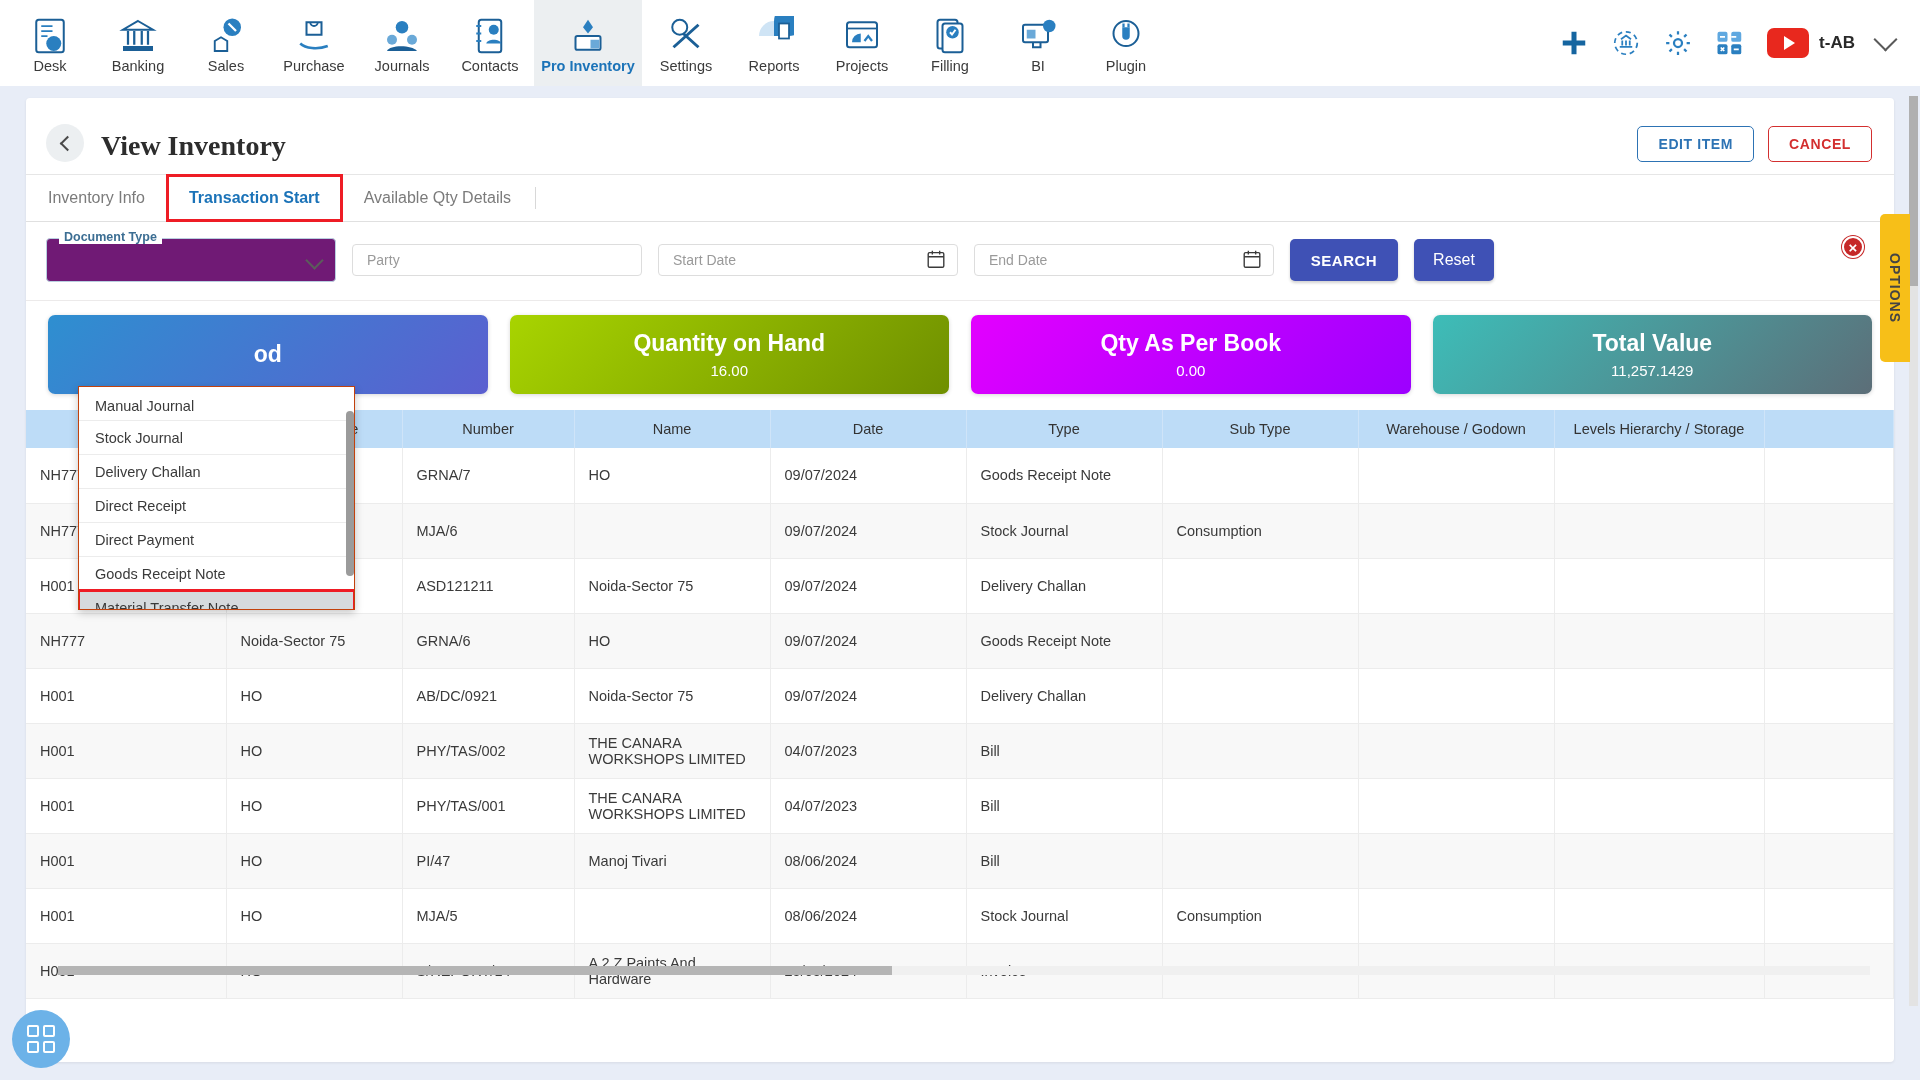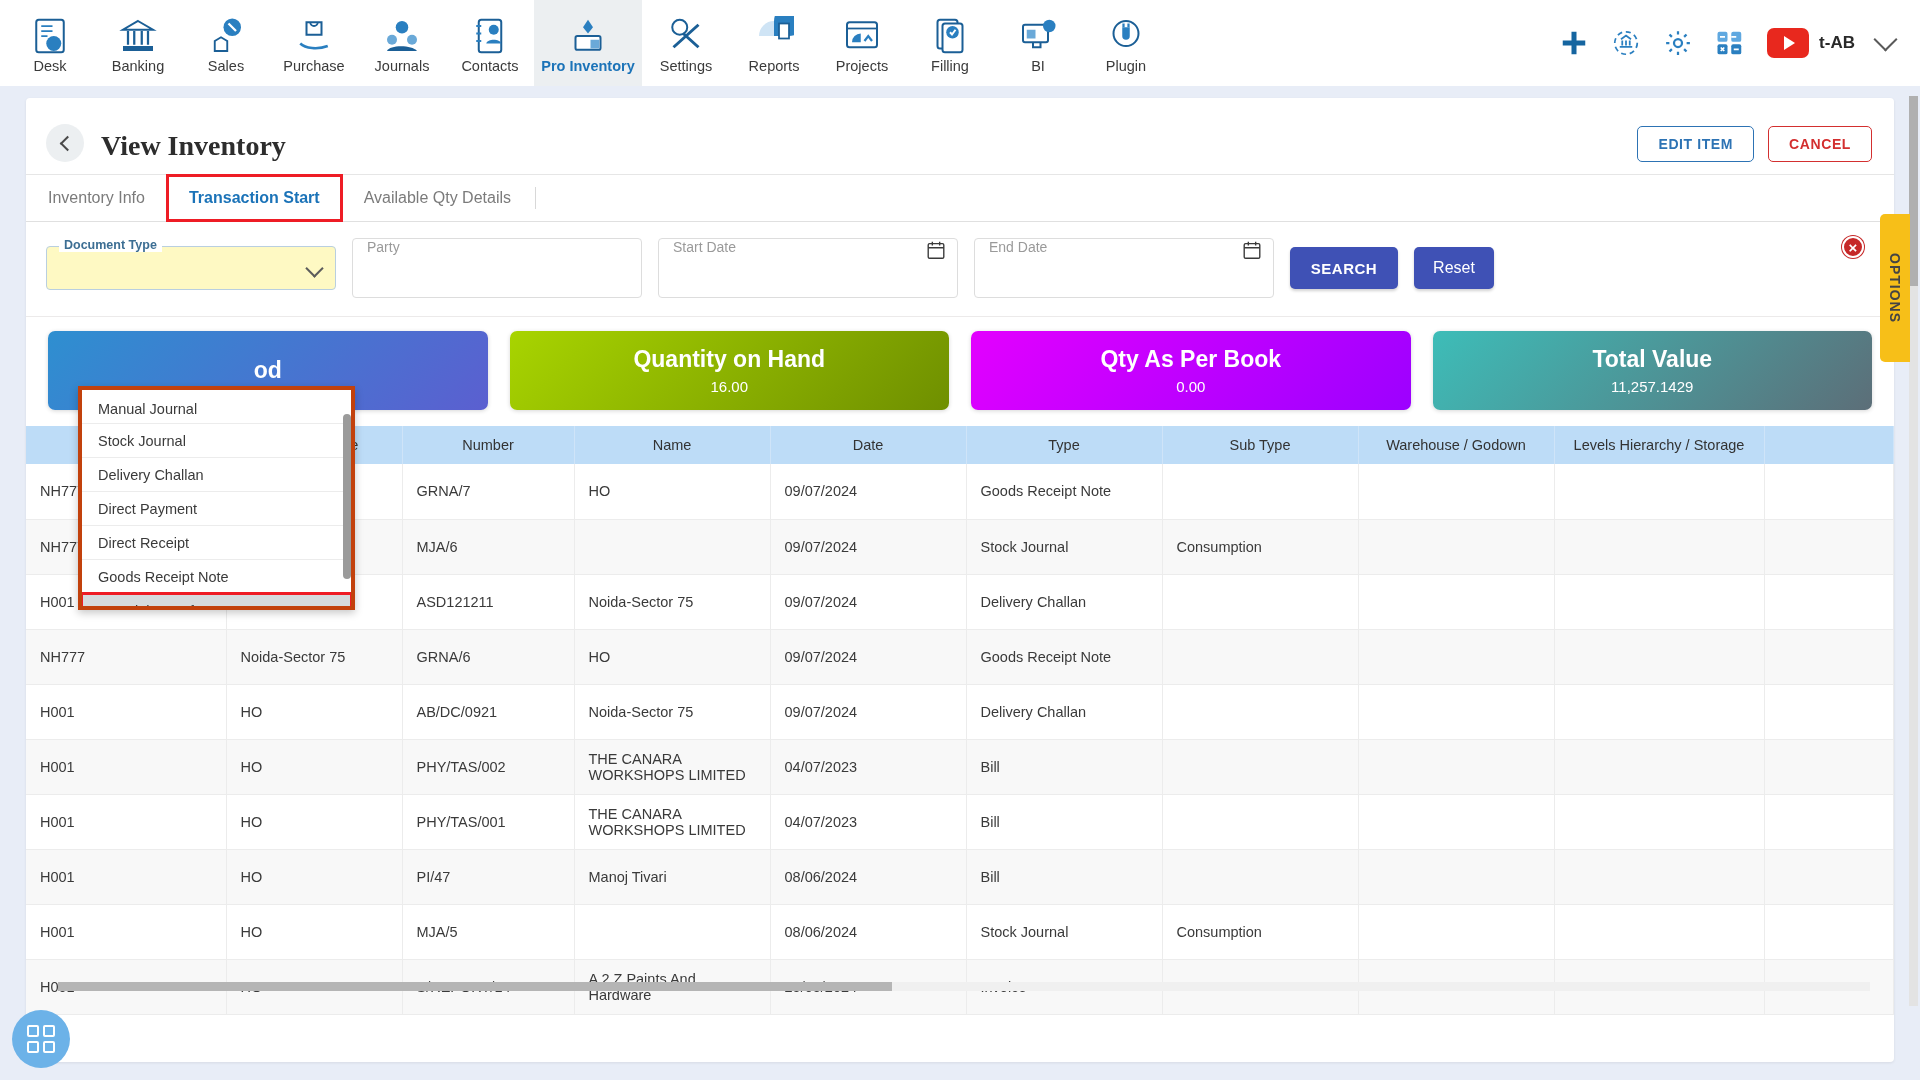--- a/index.html
+++ b/index.html
@@ -100,50 +100,50 @@
   .tab-sep { width: 1px; background: #d8d8d8; margin: 12px 2px; }
 
   
   .filter-bar {
     display: flex; align-items: center; gap: 16px;
     padding: 16px 20px 18px 20px; border-bottom: 1px solid #eceaea;
     position: relative;
   }
   .fl-select {
     width: 290px; height: 44px; border: 1px solid #b9cfe0; border-radius: 4px;
-    position: relative; background: #fef9c3; cursor: pointer;
+    position: relative; background: #701a75; cursor: pointer;
   }
   .fl-select .lbl {
     position: absolute; top: -9px; left: 12px; background: #fff;
     padding: 0 5px; font-size: 12.5px; font-weight: bold; color: #3c6e93;
   }
   .fl-select .arw {
     position: absolute; right: 14px; top: 15px;
     width: 13px; height: 13px; border-right: 2px solid #5c5c5c;
     border-bottom: 2px solid #5c5c5c; transform: rotate(45deg);
   }
   .fl-input {
-    height: 60px; border: 1px solid #ddd; border-radius: 4px;
-    display: flex; padding: 0 14px;
+    height: 32px; border: 1px solid #ddd; border-radius: 4px;
+    display: flex; align-items: center; padding: 0 14px;
     font-size: 14px; color: #9a9a9a; background: #fff;
   }
   .fl-party { width: 290px; }
   .fl-date { width: 300px; justify-content: space-between; padding-right: 10px; }
   .btn-search, .btn-reset {
     height: 42px; border-radius: 5px; background: #3f51b5; color: #fff;
     display: flex; align-items: center; justify-content: center;
     cursor: pointer; box-shadow: 0 2px 3px rgba(0,0,0,.18);
   }
   .btn-search { width: 108px; font-size: 15px; font-weight: bold; letter-spacing: .5px; }
   .btn-reset { width: 80px; font-size: 16px; }
 
   
   .dd-menu {
     position: absolute; left: 52px; top: 288px; width: 277px;
-    background: #fff; border: 4px solid #c2410c;
+    background: #fff; border: 1px solid #c2410c;
     box-shadow: 0 3px 8px rgba(0,0,0,.22); z-index: 45;
     max-height: 224px; overflow: hidden;
   }
   .dd-opt {
     height: 34px; display: flex; align-items: center;
     padding: 0 16px; font-size: 14.5px; color: #3a3a3a;
     border-bottom: 1px solid #ececec; cursor: pointer;
   }
   .dd-opt.first { margin-top: -12px; height: 46px; align-items: flex-end; padding-bottom: 6px; }
   .dd-opt.sel { background: #d6dadd; }
@@ -607,24 +607,24 @@
     <div class="dd-opt first">
           <span>Manual Journal</span>
         </div>
         <div class="dd-opt">
           <span>Stock Journal</span>
         </div>
         <div class="dd-opt">
           <span>Delivery Challan</span>
         </div>
         <div class="dd-opt">
+          <span>Direct Receipt</span>
+        </div>
+        <div class="dd-opt">
           <span>Direct Payment</span>
-        </div>
-        <div class="dd-opt">
-          <span>Direct Receipt</span>
         </div>
         <div class="dd-opt">
           <span>Goods Receipt Note</span>
         </div>
         <div class="dd-opt sel hl">
           <span>Material Transfer Note</span>
         </div>
       </div>
   </div>
 </div>

